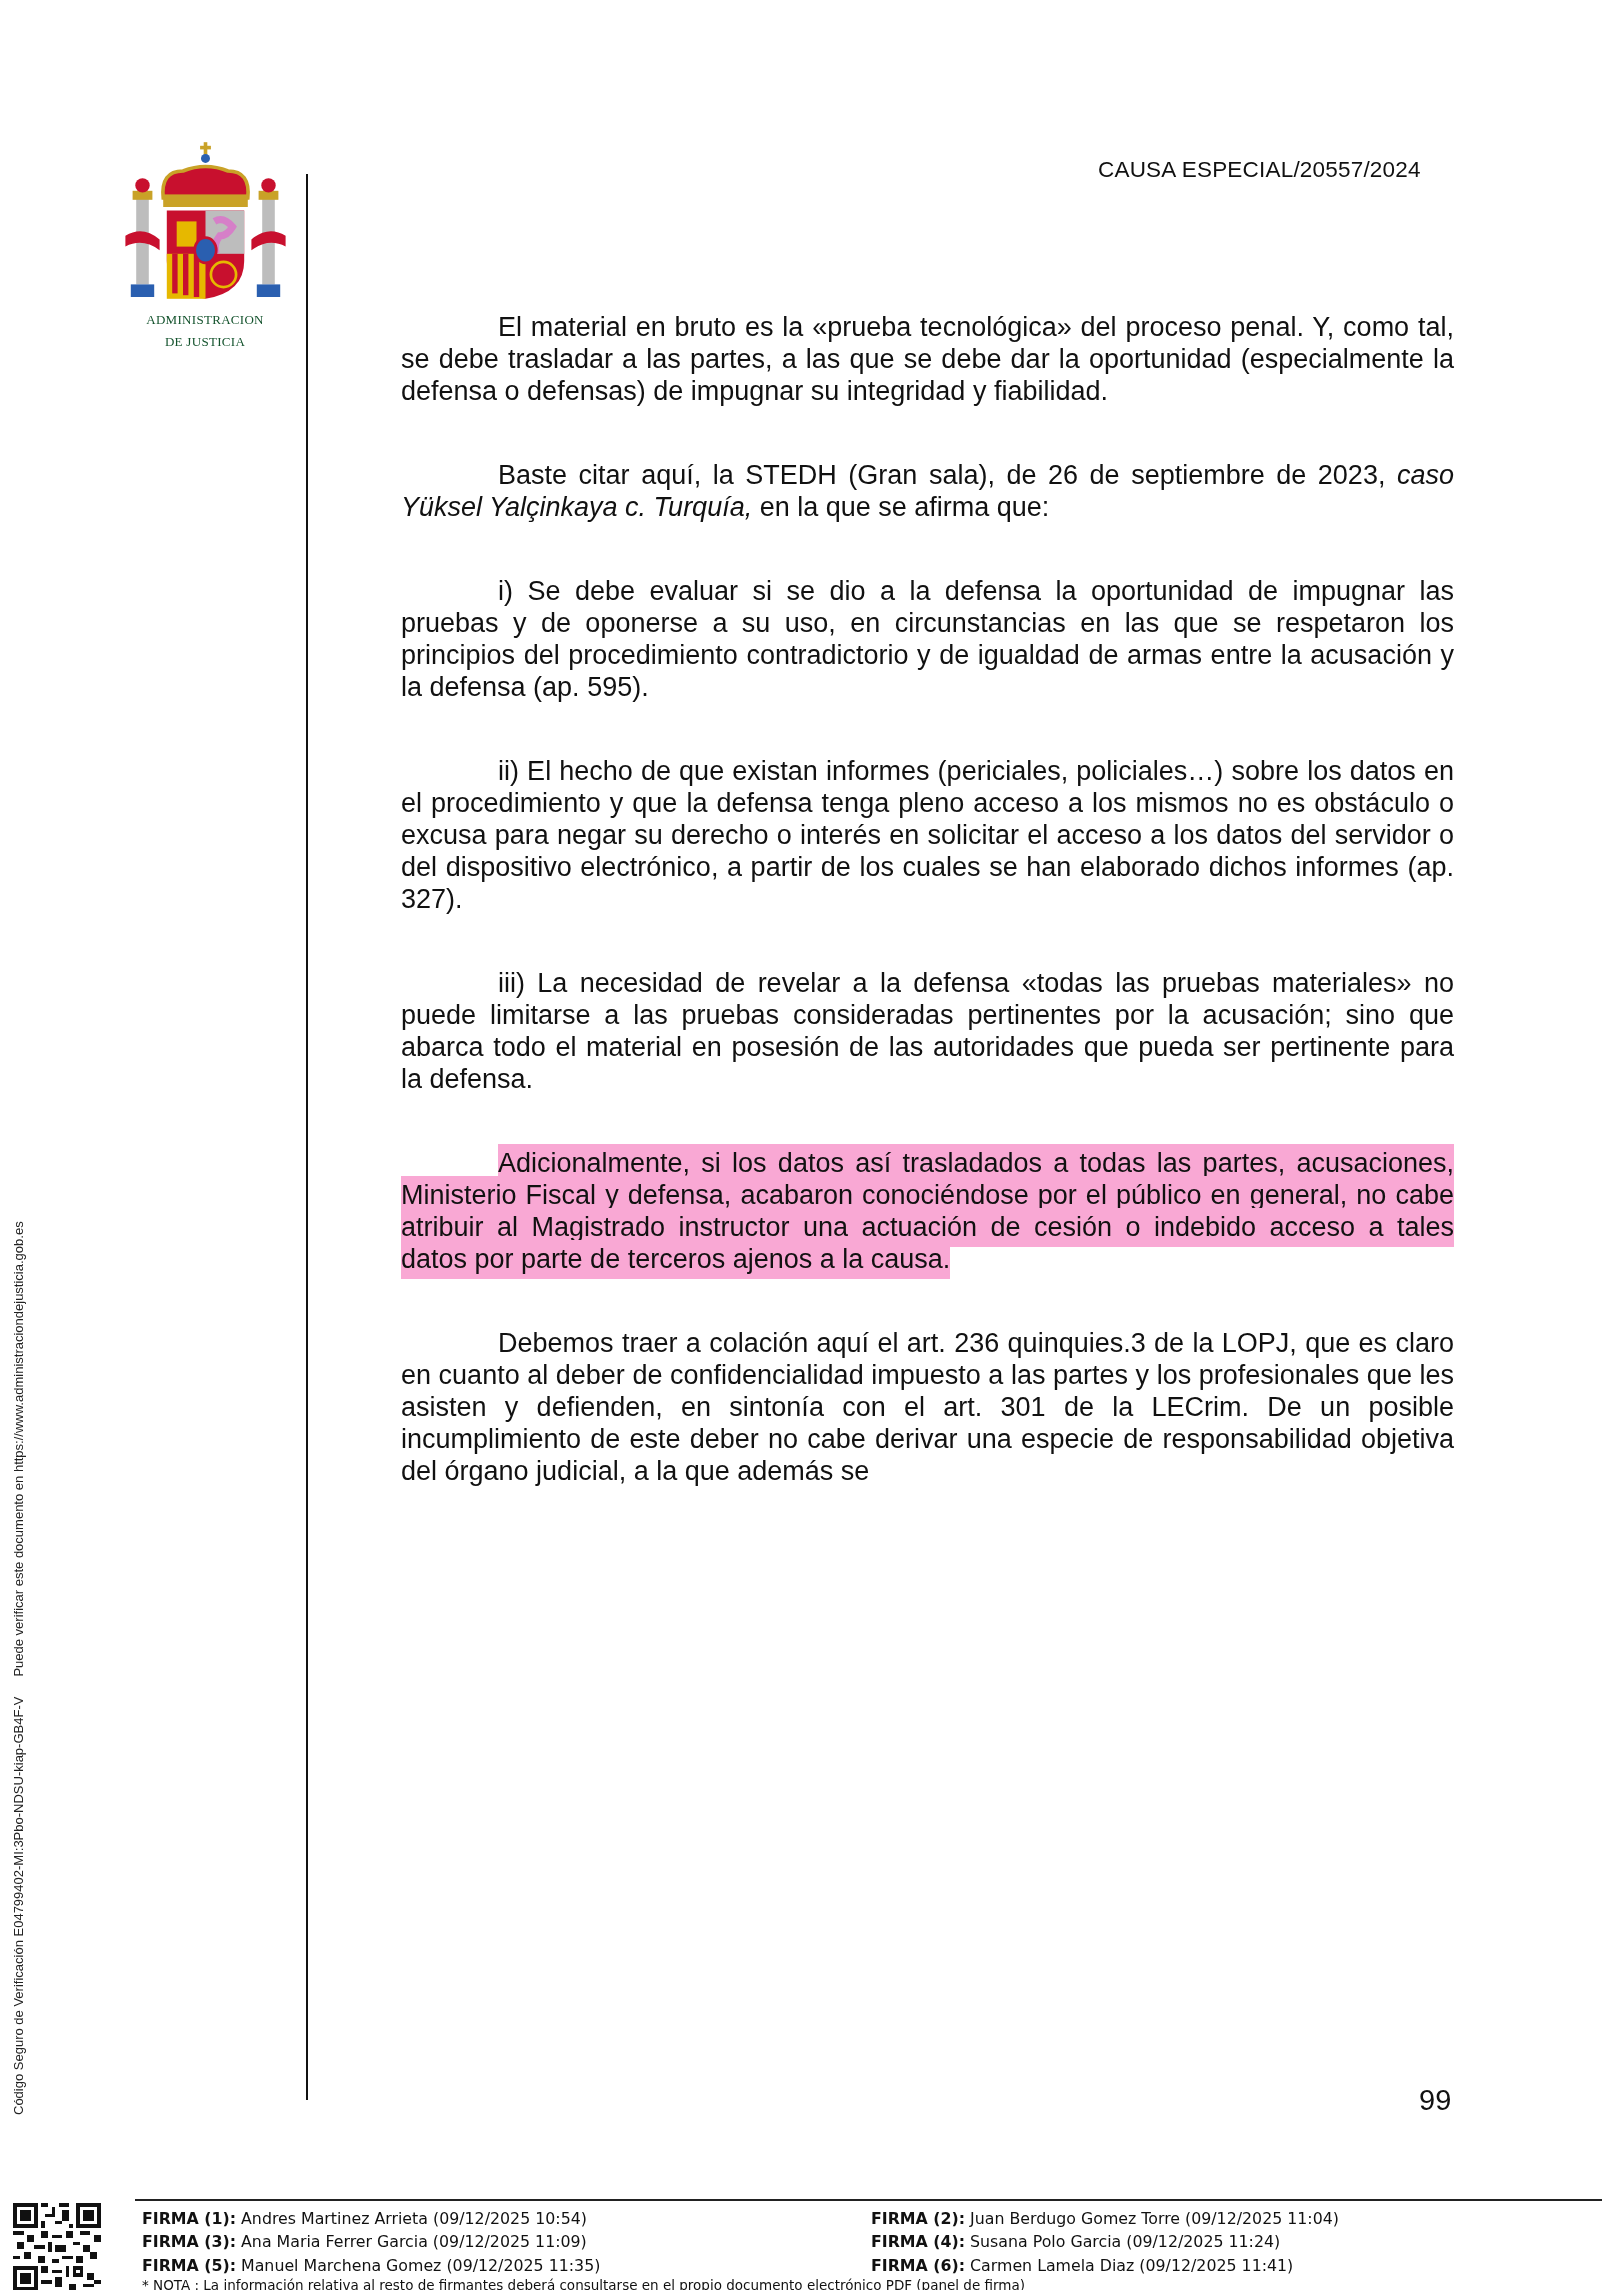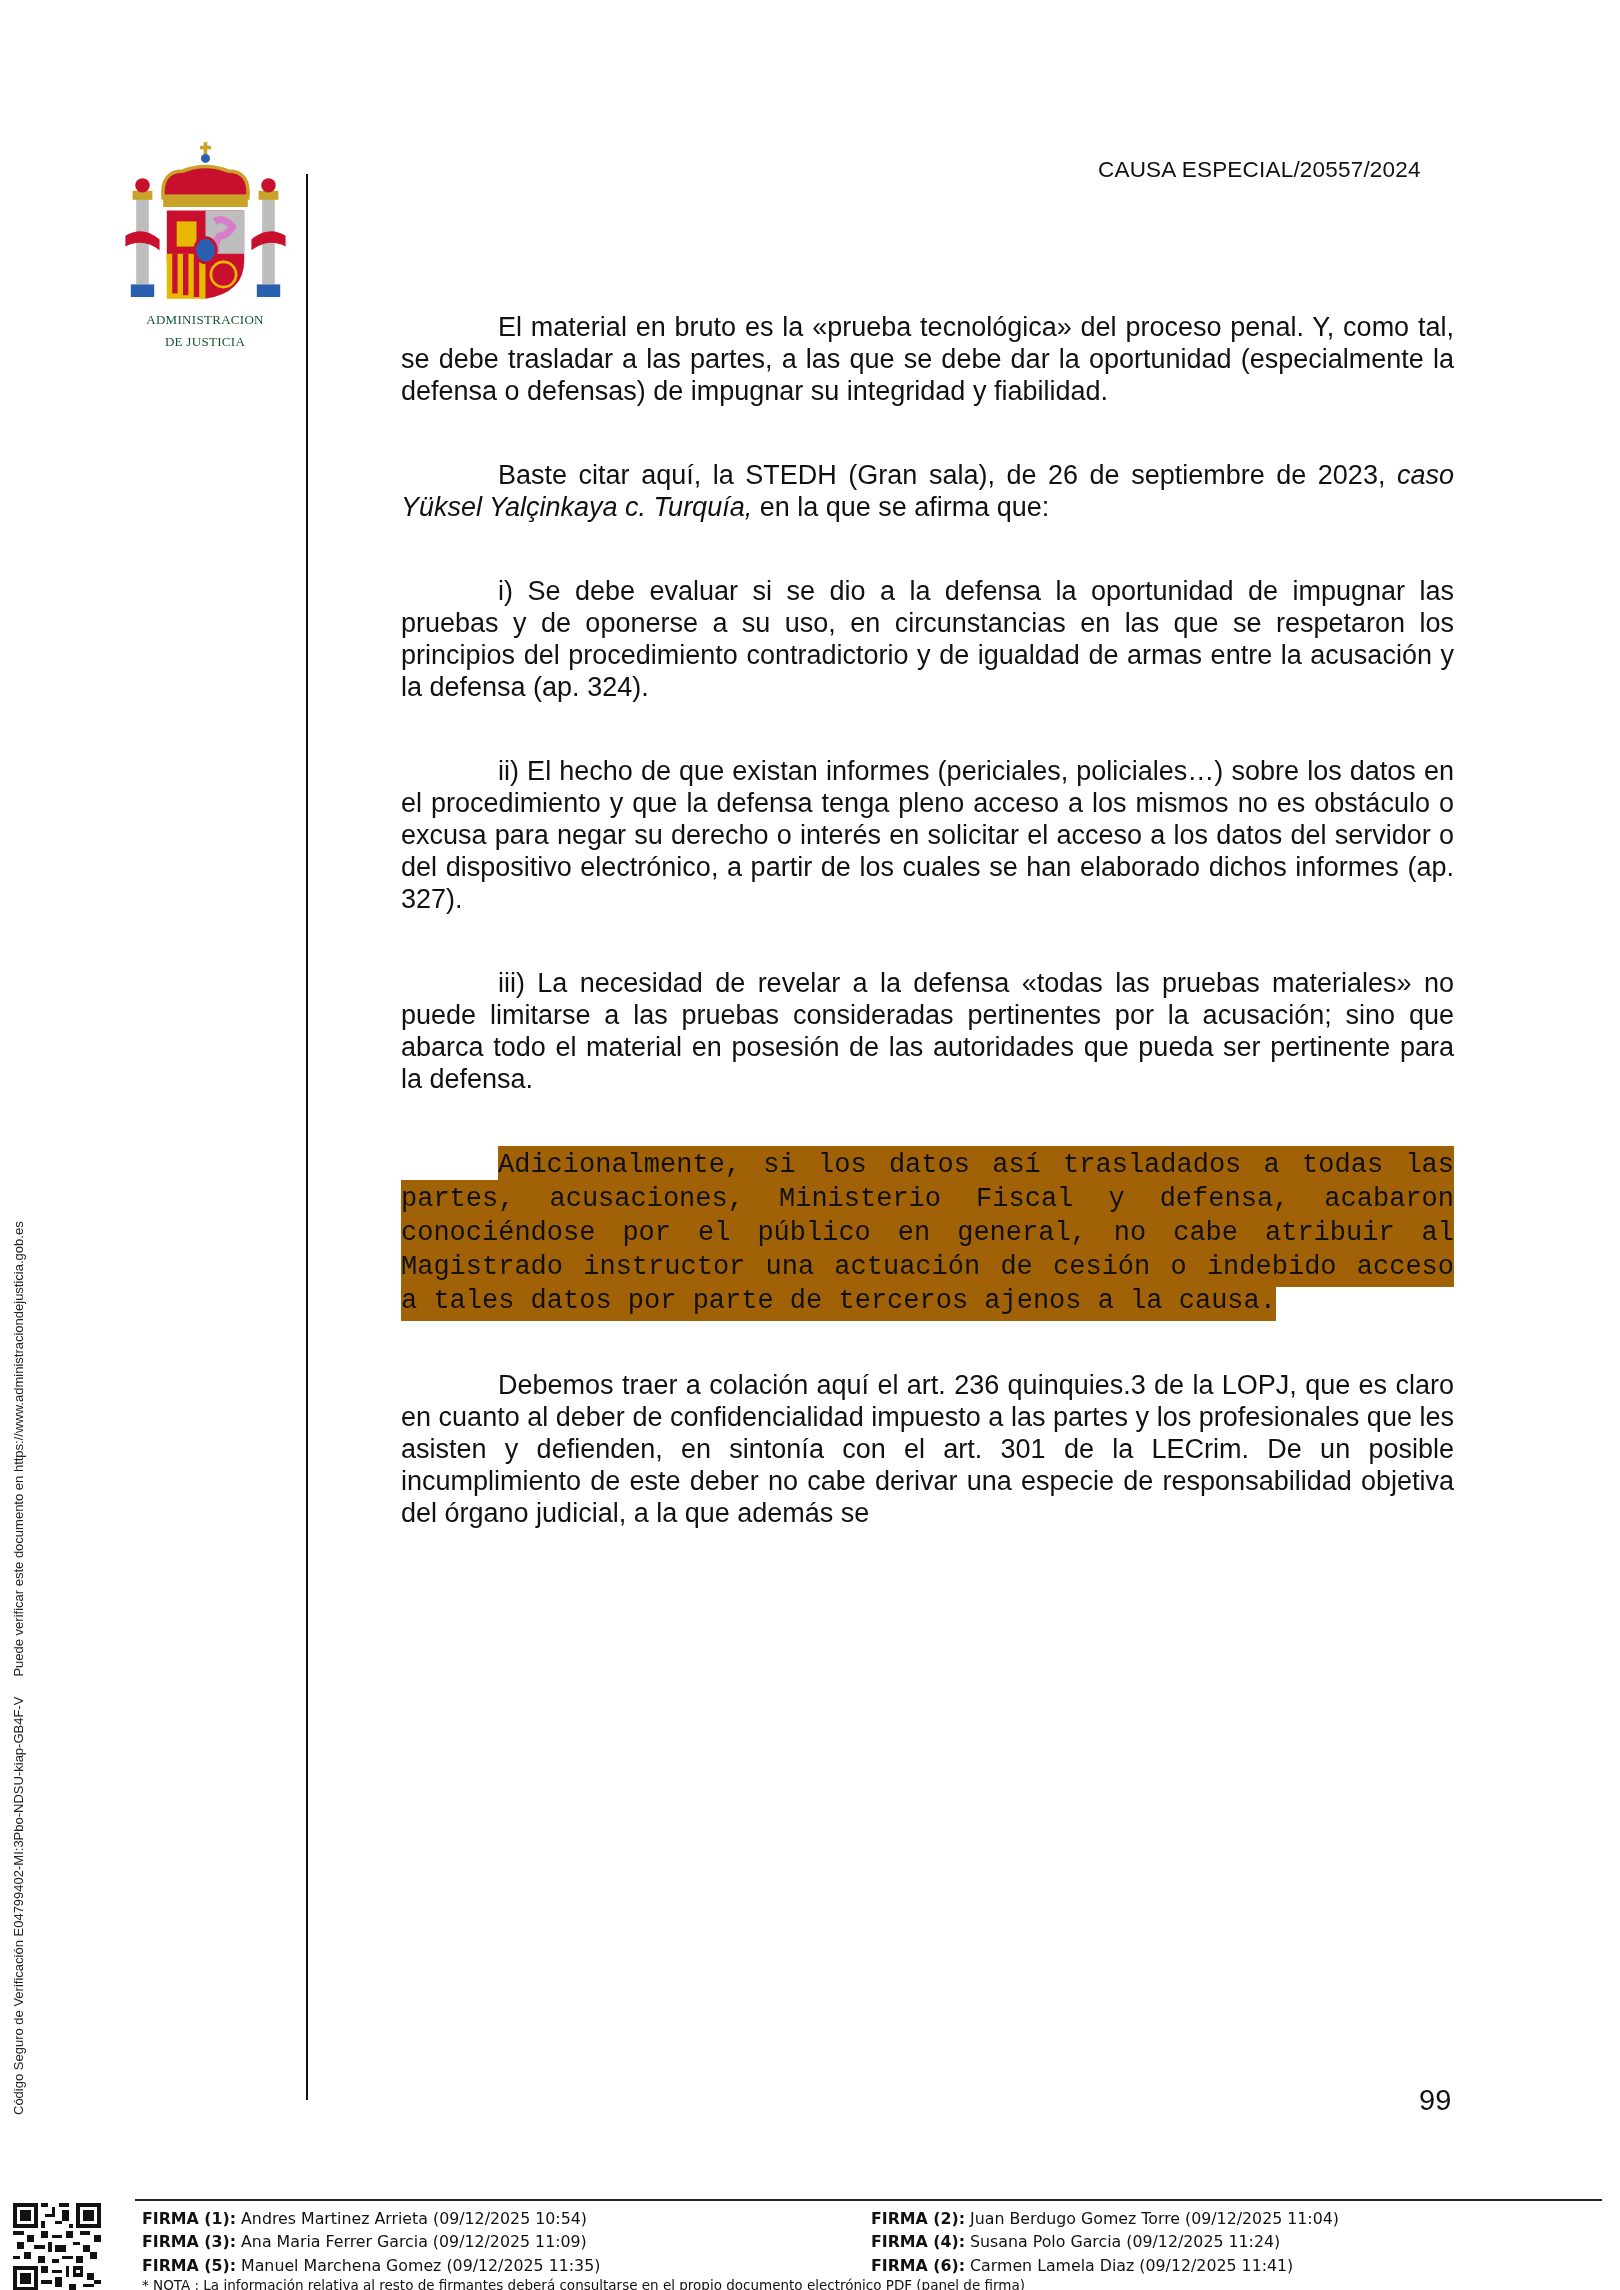--- a/index.html
+++ b/index.html
@@ -9,21 +9,21 @@
   .logo svg { display:block; margin:0 auto; }
   .logo-text { font-family:"Liberation Serif", serif; font-size:13px; line-height:19px; color:#14532d; letter-spacing:0.3px; margin-top:3.6px; }
 
   .vline { position:absolute; left:306px; top:174px; width:1.8px; height:1926px; background:#111; }
 
   .case-ref { position:absolute; left:1098px; top:157px; font-size:22.5px; color:#111; letter-spacing:0.2px; }
 
   .body { position:absolute; left:401px; top:311px; width:1053px; font-size:27px; line-height:32px; }
   .para { text-align:justify; text-indent:97px; margin:0 0 52px 0; }
   .para em { font-style:italic; }
-  .hl { background:#a16207; box-decoration-break:clone; -webkit-box-decoration-break:clone; padding:3.6px 0 4.5px 0;font-family:Liberation Mono, monospace; }
+  .hl { background:#f9a8d4; box-decoration-break:clone; -webkit-box-decoration-break:clone; padding:3.6px 0 4.5px 0; }
 
   .page-num { position:absolute; left:1419px; top:2084px; font-size:29px; color:#111; }
 
   .side-text { position:absolute; left:10.8px; top:2115px; transform-origin:left top; transform:rotate(-90deg); white-space:nowrap; font-size:13px; color:#222; }
   .side-text span + span { margin-left:20px; }
 
   .footer-line { position:absolute; left:135px; top:2199px; width:1467px; height:1.8px; background:#222; }
   .qr { position:absolute; left:12.6px; top:2203px; width:88px; height:88px; }
   .sigs { position:absolute; left:142px; top:2207px; width:1458px; font-family:"DejaVu Sans", sans-serif; font-size:15.8px; line-height:23.4px; color:#111; }
   .sig-row { display:flex; }
@@ -70,21 +70,21 @@
   <div class="logo-text">DE JUSTICIA</div>
 </div>
 
 <div class="vline"></div>
 
 <div class="case-ref">CAUSA ESPECIAL/20557/2024</div>
 
 <div class="body">
   <p class="para">El material en bruto es la «prueba tecnológica» del proceso penal. Y, como tal, se debe trasladar a las partes, a las que se debe dar la oportunidad (especialmente la defensa o defensas) de impugnar su integridad y fiabilidad.</p>
   <p class="para"><span>Baste citar aquí, la STEDH (Gran sala), de 26 de septiembre de 2023, </span><em>caso Yüksel Yalçinkaya c. Turquía,</em><span> en la que se afirma que:</span></p>
-  <p class="para">i) Se debe evaluar si se dio a la defensa la oportunidad de impugnar las pruebas y de oponerse a su uso, en circunstancias en las que se respetaron los principios del procedimiento contradictorio y de igualdad de armas entre la acusación y la defensa (ap. 324).</p>
+  <p class="para">i) Se debe evaluar si se dio a la defensa la oportunidad de impugnar las pruebas y de oponerse a su uso, en circunstancias en las que se respetaron los principios del procedimiento contradictorio y de igualdad de armas entre la acusación y la defensa (ap. 595).</p>
   <p class="para">ii) El hecho de que existan informes (periciales, policiales…) sobre los datos en el procedimiento y que la defensa tenga pleno acceso a los mismos no es obstáculo o excusa para negar su derecho o interés en solicitar el acceso a los datos del servidor o del dispositivo electrónico, a partir de los cuales se han elaborado dichos informes (ap. 327).</p>
   <p class="para">iii) La necesidad de revelar a la defensa «todas las pruebas materiales» no puede limitarse a las pruebas consideradas pertinentes por la acusación; sino que abarca todo el material en posesión de las autoridades que pueda ser pertinente para la defensa.</p>
   <p class="para"><span class="hl">Adicionalmente, si los datos así trasladados a todas las partes, acusaciones, Ministerio Fiscal y defensa, acabaron conociéndose por el público en general, no cabe atribuir al Magistrado instructor una actuación de cesión o indebido acceso a tales datos por parte de terceros ajenos a la causa.</span></p>
   <p class="para">Debemos traer a colación aquí el art. 236 quinquies.3 de la LOPJ, que es claro en cuanto al deber de confidencialidad impuesto a las partes y los profesionales que les asisten y defienden, en sintonía con el art. 301 de la LECrim. De un posible incumplimiento de este deber no cabe derivar una especie de responsabilidad objetiva del órgano judicial, a la que además se</p>
 </div>
 
 <div class="page-num">99</div>
 
 <div class="side-text">
   <span>Código Seguro de Verificación E04799402-MI:3Pbo-NDSU-kiap-GB4F-V</span><span>Puede verificar este documento en https://www.administraciondejusticia.gob.es</span>

